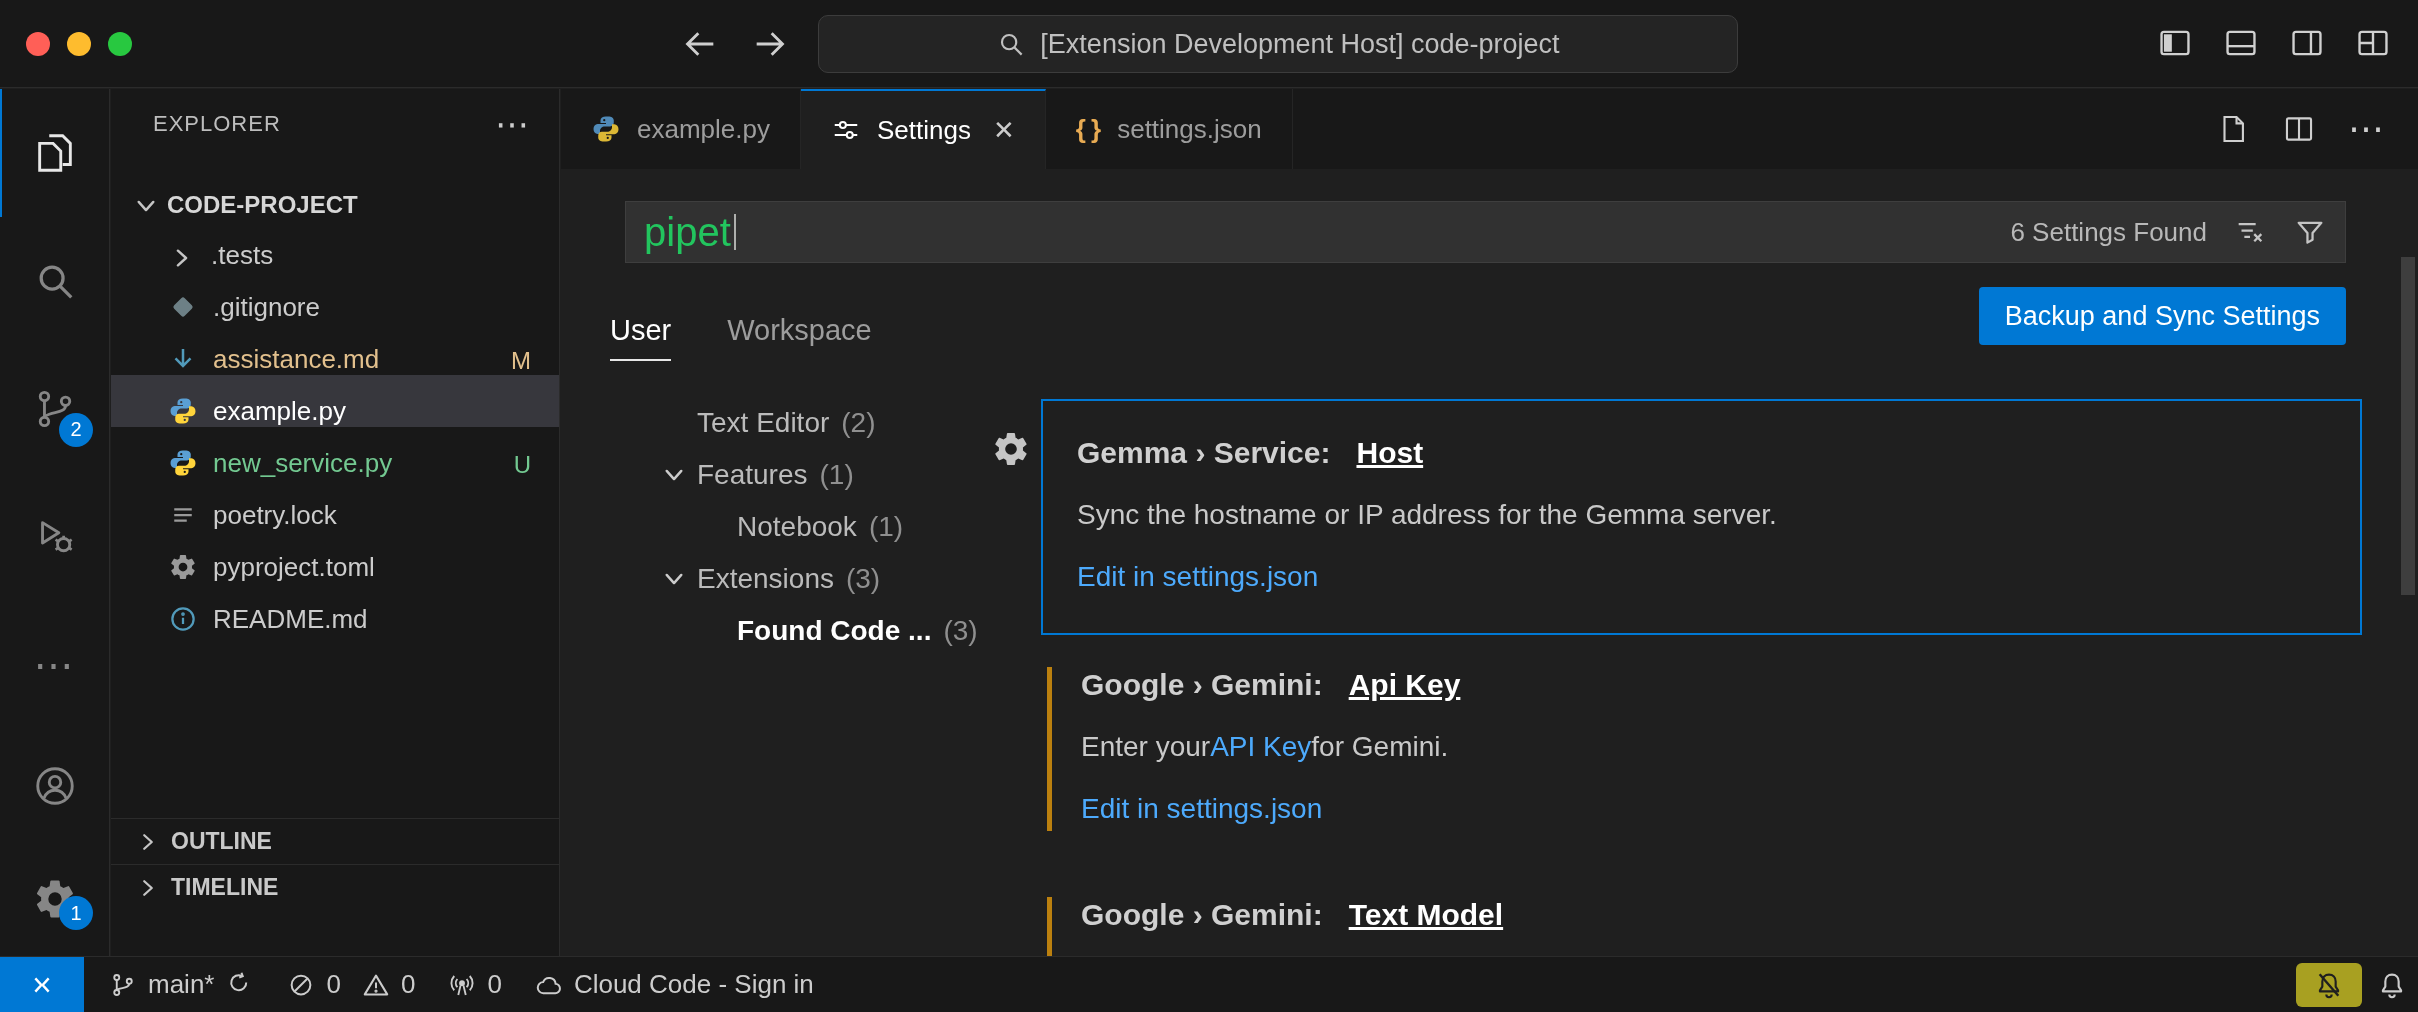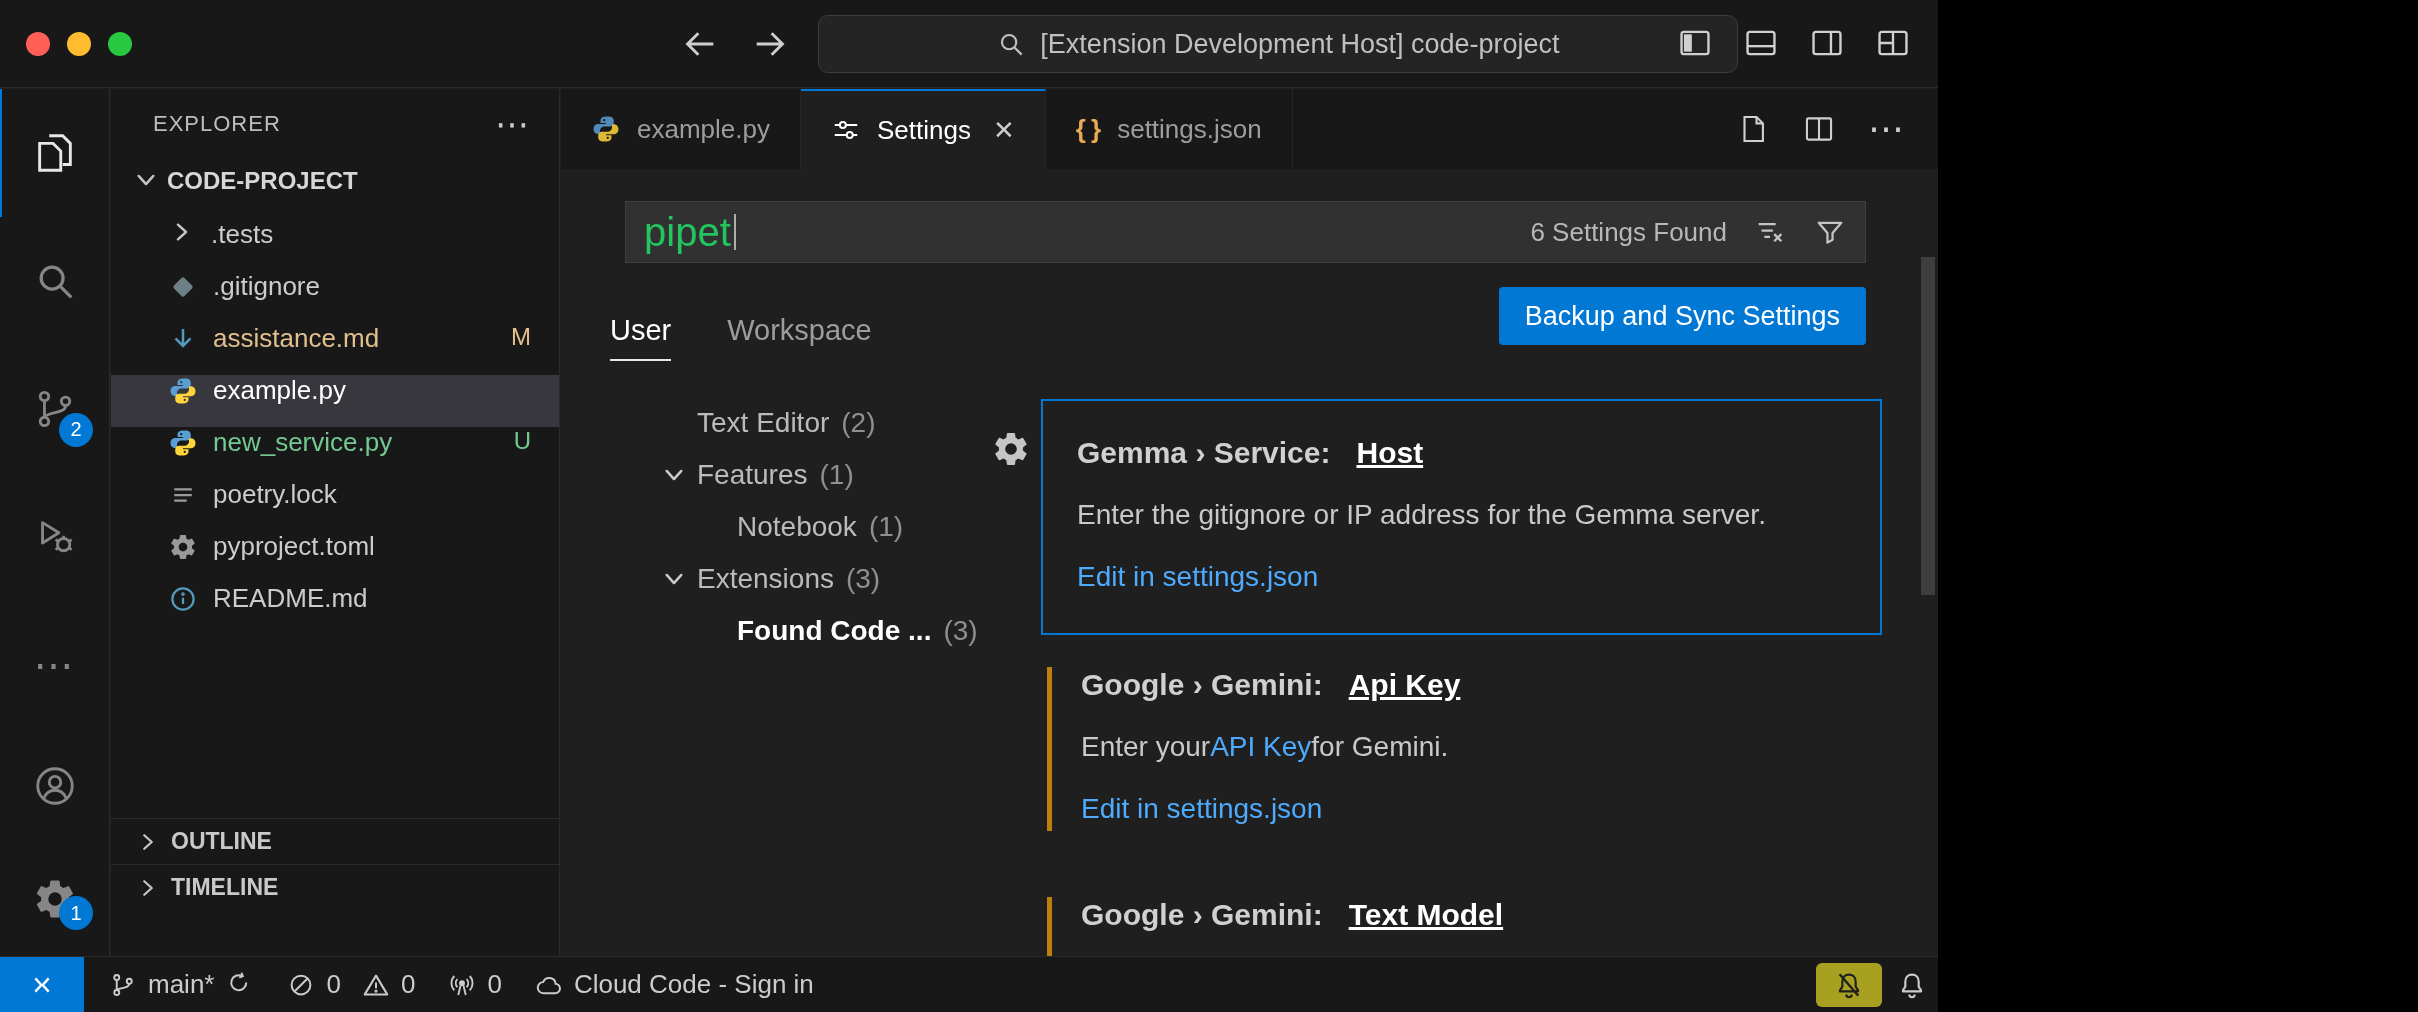--- a/index.html
+++ b/index.html
@@ -1,18 +1,18 @@
 <!DOCTYPE html>
 <html><head>
 <meta charset="utf-8">
 <style>
   * { margin:0; padding:0; box-sizing:border-box; }
   html,body { background:#000; }
   body { font-family:"Liberation Sans", sans-serif; }
-  .window { position:relative; width:1938px; height:1012px; background:#1f1f1f; color:#cccccc; overflow:hidden; font-size:26px; }
+  .window { position:relative; width:2418px; height:1012px; background:#1f1f1f; color:#cccccc; overflow:hidden; font-size:26px; }
   svg { display:block; }
 
   
   .titlebar { position:absolute; top:0; left:0; right:0; height:88px; background:#181818; border-bottom:1px solid #2b2b2b; }
   .traffic { position:absolute; left:26px; top:32px; display:flex; gap:17px; }
   .light { width:24px; height:24px; border-radius:50%; }
   .light.red { background:#ff5f57; } .light.yellow { background:#febc2e; } .light.green { background:#28c840; }
   .nav-arrows { position:absolute; left:680px; top:24px; display:flex; gap:30px; color:#cfcfcf; }
   .nav-arrows svg { width:40px; height:40px; }
   .command-center { position:absolute; left:818px; top:15px; width:920px; height:58px; background:#242424; border:1px solid #3c3c3c; border-radius:10px; display:flex; align-items:center; justify-content:center; gap:14px; color:#c0c0c0; font-size:27px; }
@@ -29,21 +29,21 @@
   .ab-spacer { flex:1; }
   .ab-badge { position:absolute; right:16px; bottom:26px; min-width:34px; height:34px; border-radius:17px; background:#0078d4; color:#fff; font-size:20px; display:flex; align-items:center; justify-content:center; }
   .ab-dots { font-size:40px; color:#868686; letter-spacing:2px; }
 
   
   .sidebar { position:absolute; top:89px; left:111px; width:449px; bottom:56px; background:#181818; border-right:1px solid #2b2b2b; overflow:hidden; }
   .sb-header { height:70px; display:flex; align-items:center; padding:0 30px 0 42px; }
   .sb-title { font-size:22px; letter-spacing:1px; color:#bdbdbd; }
   .sb-more { margin-left:auto; font-size:34px; color:#cccccc; cursor:pointer; line-height:20px; }
   .tree { position:absolute; top:78px; left:0; right:0; }
-  .trow { height:52px; display:flex; align-items:flex-start; cursor:pointer; color:#cccccc; }
+  .trow { height:52px; display:flex; align-items:flex-end; cursor:pointer; color:#cccccc; }
   .trow .chev { width:30px; display:flex; justify-content:center; color:#c5c5c5; margin-left:20px; }
   .trow.root { font-weight:bold; font-size:24px; color:#d7d7d7; }
   .trow.root .label { margin-left:6px; }
   .trow .fchev { width:30px; margin-left:56px; color:#c5c5c5; display:flex; justify-content:center; }
   .trow .ficon { width:32px; height:32px; margin-left:56px; display:flex; align-items:center; justify-content:center; flex:none; }
   .trow .ficon svg { width:30px; height:30px; }
   .trow .label { margin-left:14px; white-space:nowrap; }
   .trow .gitbadge { margin-left:auto; margin-right:28px; font-size:24px; }
   .trow.selected { background:#37373d; color:#ffffff; }
   .c-mod { color:#e2c08d !important; }
@@ -468,21 +468,21 @@
           <svg viewBox="0 0 24 24" width="40" height="40">
             <use href="#i-gear"></use>
           </svg>
         </span>
 
       <div class="entry entry-1">
         <div class="entry-title">
           <span class="entry-cat">Gemma › Service:</span>
           <span class="entry-name">Host</span>
         </div>
-        <div class="entry-desc">Enter the gitignore or IP address for the Gemma server.</div>
+        <div class="entry-desc">Sync the hostname or IP address for the Gemma server.</div>
         <div class="entry-link">Edit in settings.json</div>
       </div>
 
       <div class="entry entry-2">
         <span class="modbar"></span>
         <div class="entry-title">
           <span class="entry-cat">Google › Gemini:</span>
           <span class="entry-name">Api Key</span>
         </div>
         <div class="entry-desc">

